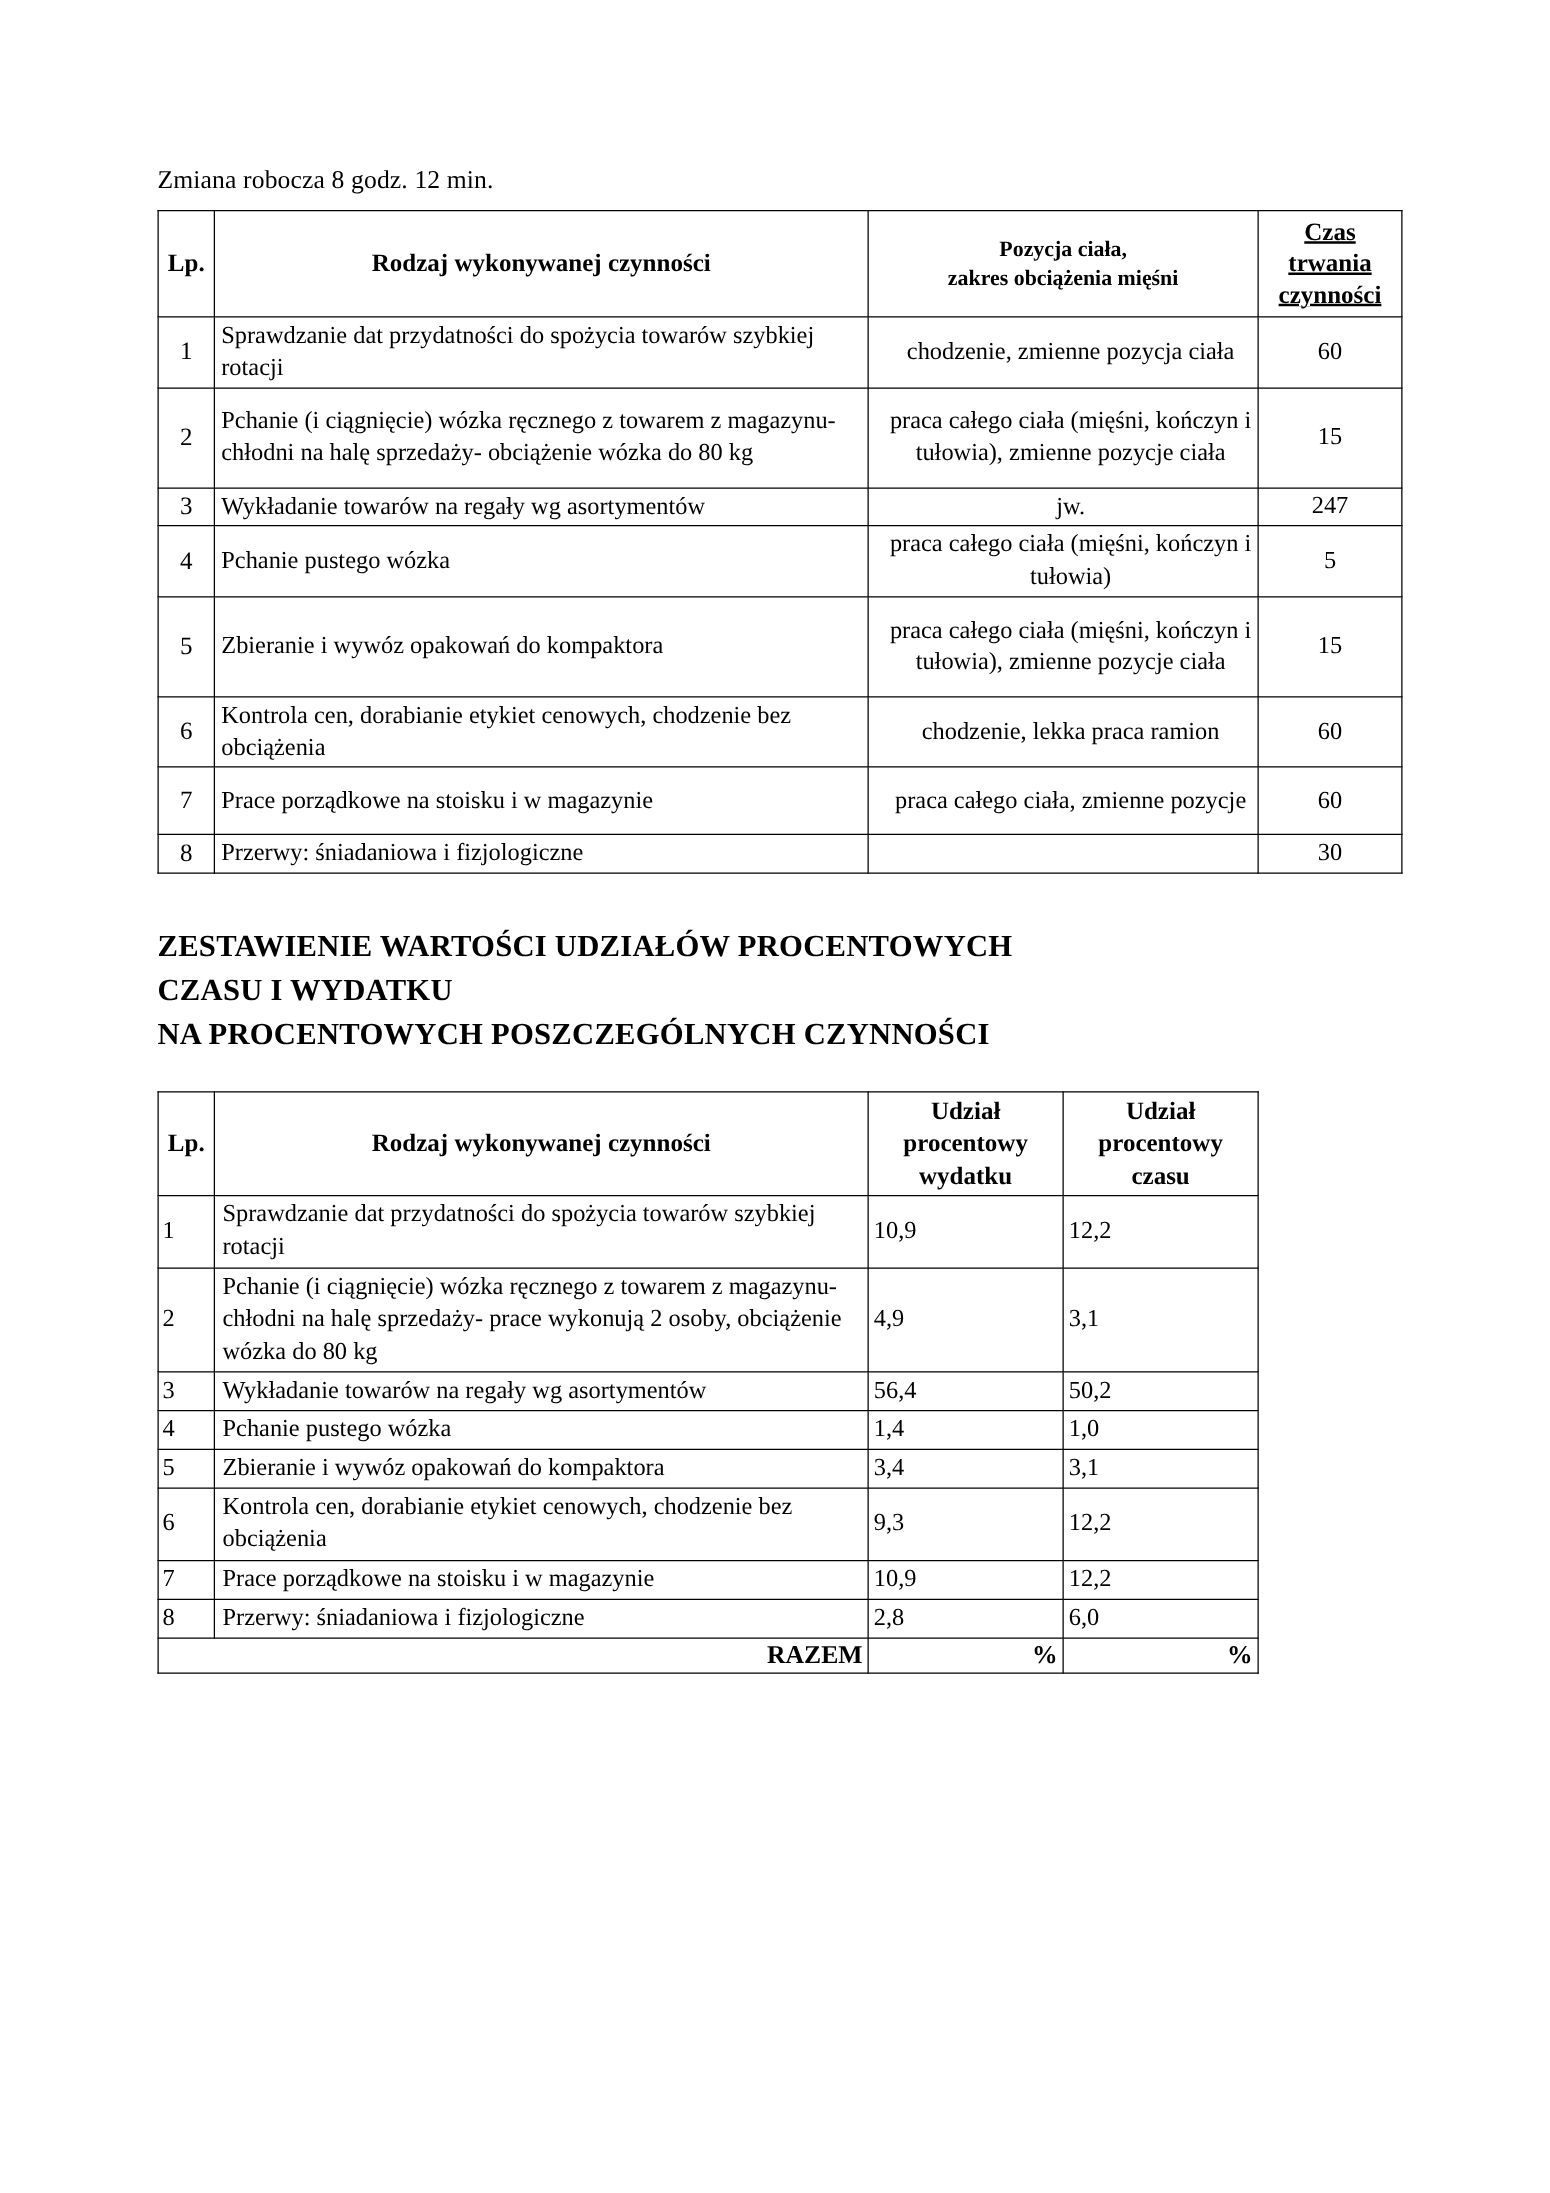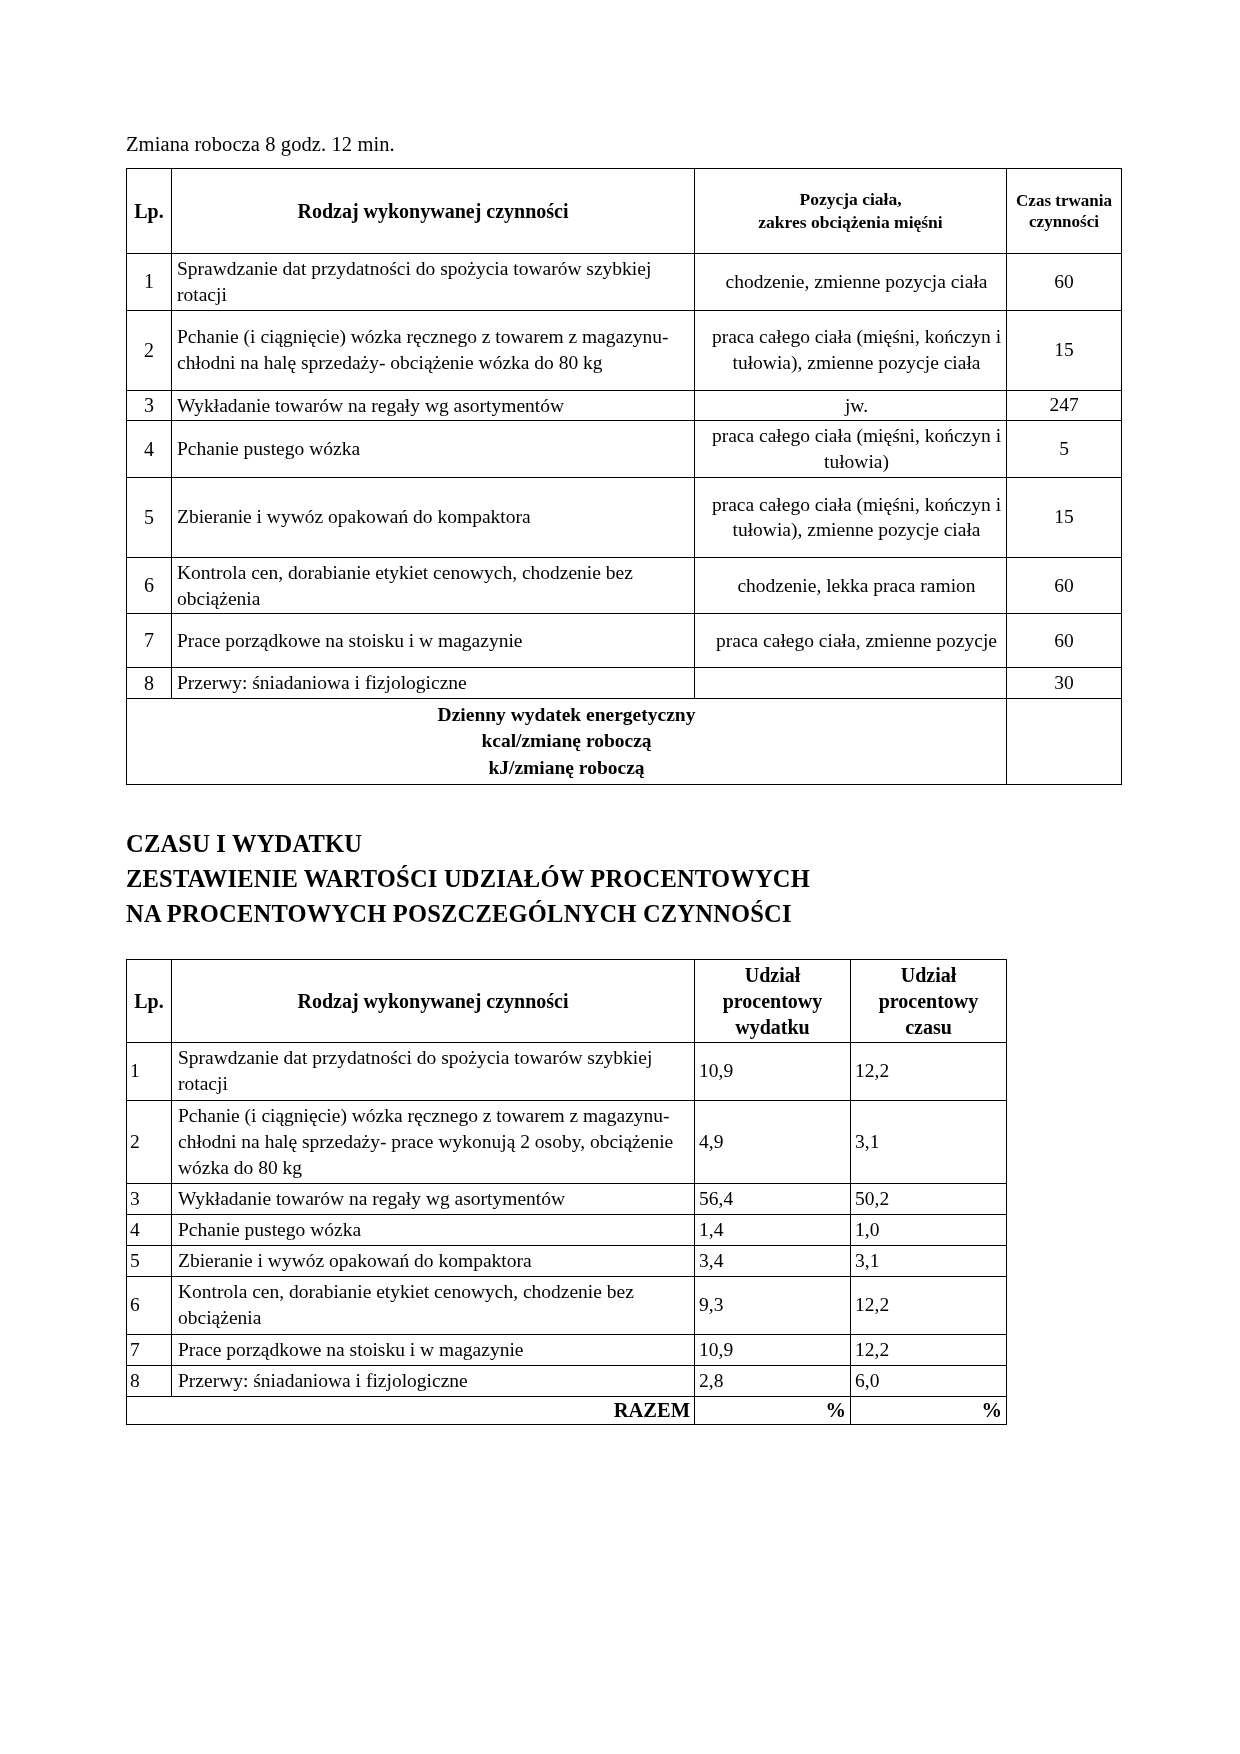--- a/index.html
+++ b/index.html
@@ -67,21 +67,21 @@
   }
   #table1 thead td {
     text-align: center;
     font-weight: bold;
     font-size: 18px;
     height: 80px;
   }
   #table1 thead td.hdr-lp { font-size: 20px; }
   #table1 thead td.hdr-name { font-size: 20px; }
   #table1 thead td.hdr-pos { font-size: 17.5px; line-height: 1.3; }
-  #table1 thead td.hdr-time { font-size: 17px; line-height: 1.25; }
+  #table1 thead td.hdr-time { font-size: 20px; line-height: 1.25; text-decoration: underline; }
   #table1 tbody td.cell-lp { text-align: center; font-size: 20px; }
   #table1 tbody td.cell-name {
     text-align: left;
     line-height: 1.32;
     padding-left: 5px;
   }
   #table1 tbody td.cell-pos {
     text-align: center;
     line-height: 1.32;
     padding-left: 16px;
@@ -206,34 +206,26 @@
           <td class="cell-name">Prace porządkowe na stoisku i w magazynie</td>
           <td class="cell-pos">praca całego ciała, zmienne pozycje</td>
           <td class="cell-time">60</td>
         </tr>
         <tr style="height:28px">
           <td class="cell-lp">8</td>
           <td class="cell-name">Przerwy: śniadaniowa i fizjologiczne</td>
           <td class="cell-pos"></td>
           <td class="cell-time">30</td>
         </tr>
-        <tr class="summary" style="height:86px">
-          <td colspan="3">
-            <div>Dzienny wydatek energetyczny</div>
-            <div>kcal/zmianę roboczą</div>
-            <div>kJ/zmianę roboczą</div>
-          </td>
-          <td></td>
-        </tr>
       </tbody>
     </table>
 
     <div class="section-heading">
+      <div>ZESTAWIENIE WARTOŚCI UDZIAŁÓW PROCENTOWYCH</div>
       <div>CZASU I WYDATKU</div>
-      <div>ZESTAWIENIE WARTOŚCI UDZIAŁÓW PROCENTOWYCH</div>
       <div>NA PROCENTOWYCH POSZCZEGÓLNYCH CZYNNOŚCI</div>
     </div>
 
     <table class="doc" id="table2">
       <colgroup>
         <col style="width:45px">
         <col style="width:523px">
         <col style="width:156px">
         <col style="width:156px">
       </colgroup>

